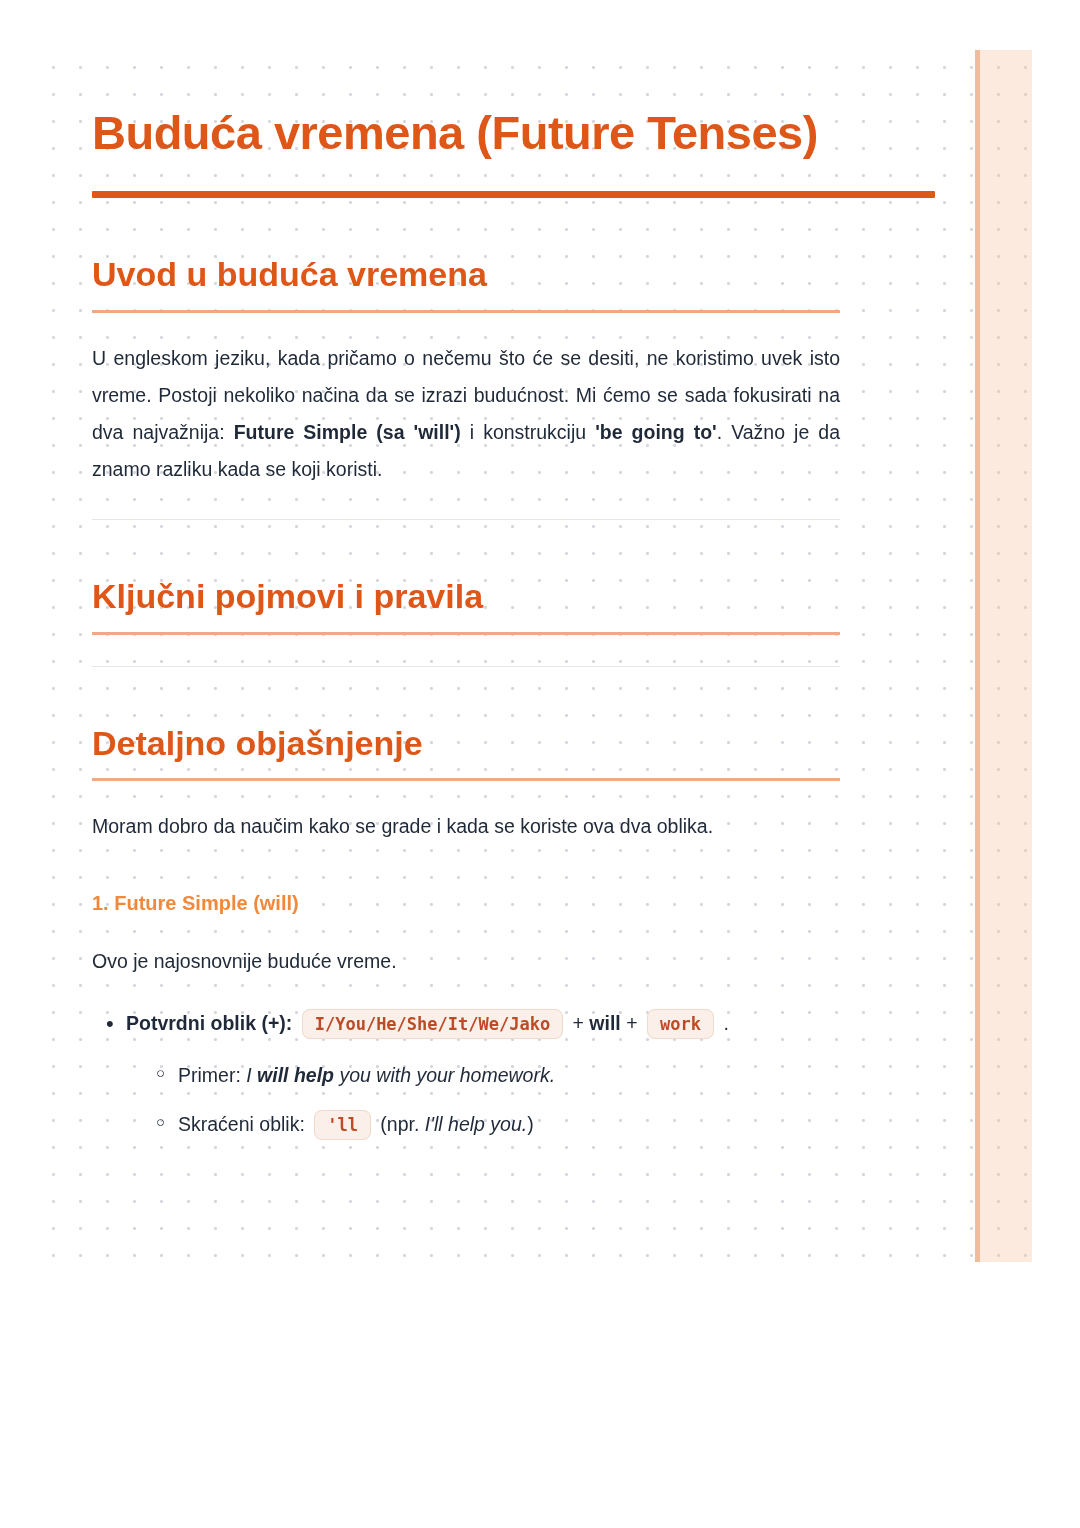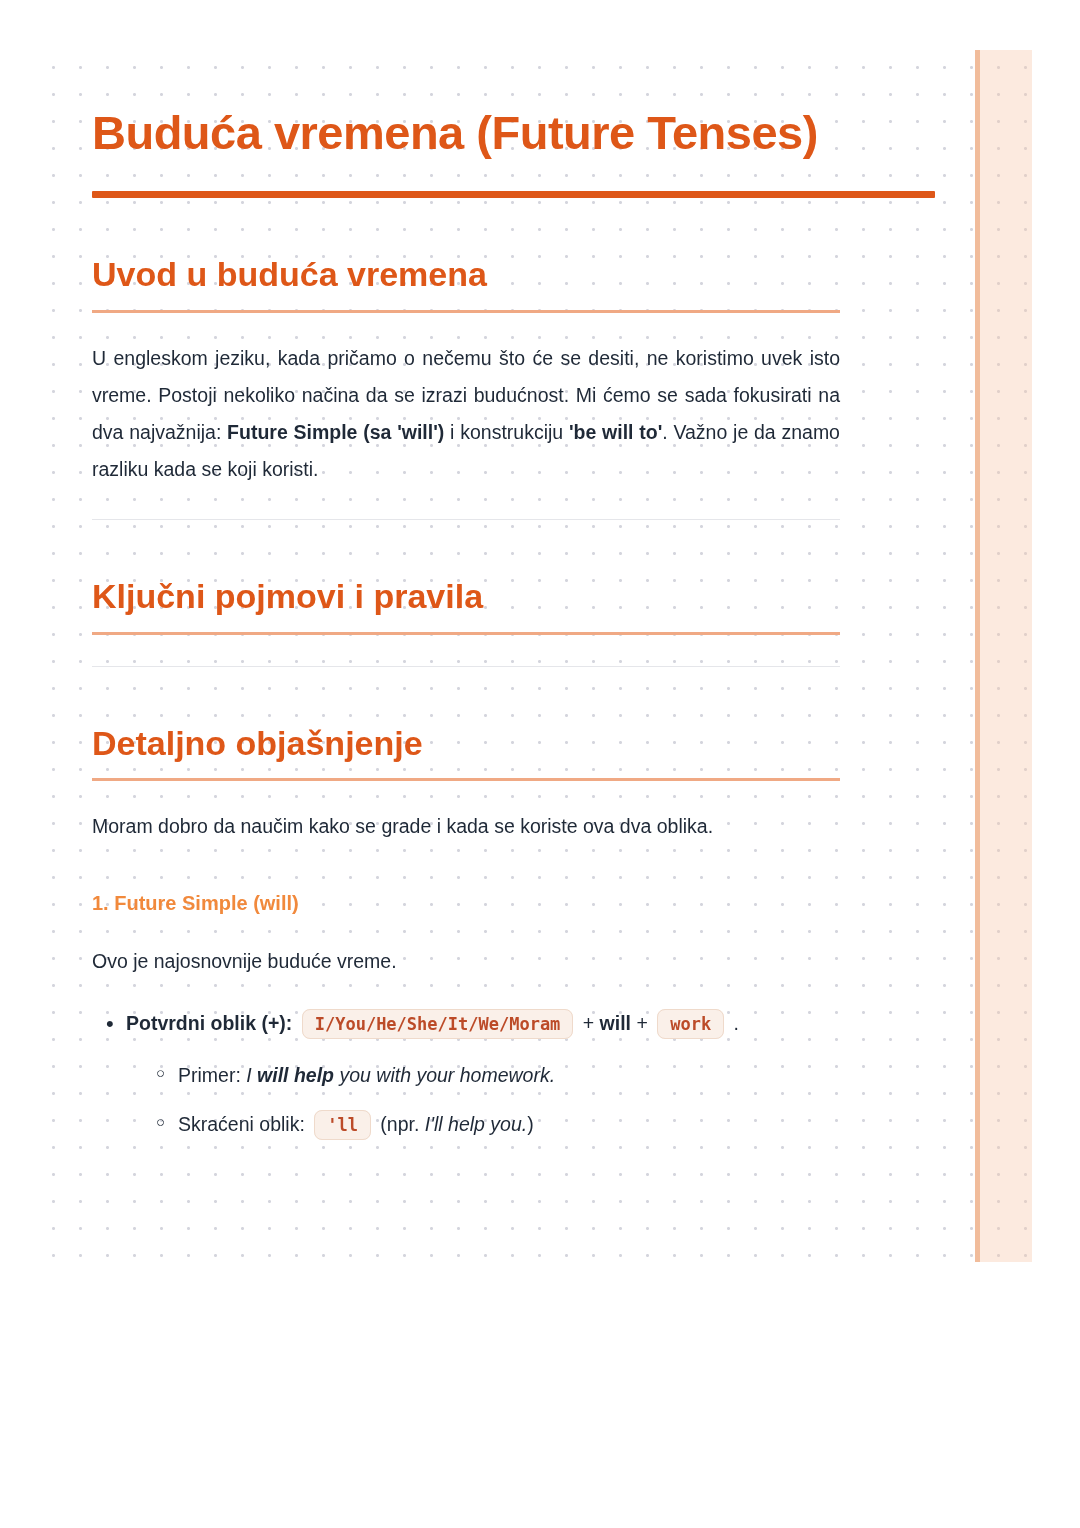--- a/index.html
+++ b/index.html
@@ -152,21 +152,21 @@
     <div class="accent-band"></div>
 
     <div class="content">
 
       <h1>Buduća vremena (Future Tenses)</h1>
       <div class="title-rule"></div>
 
       <section>
         <h2>Uvod u buduća vremena</h2>
         <div class="h2-rule"></div>
-        <p class="just"><span>U engleskom jeziku, kada pričamo o nečemu što će se desiti, ne koristimo uvek isto vreme. Postoji nekoliko načina da se izrazi budućnost. Mi ćemo se sada fokusirati na dva najvažnija: </span><span class="b">Future Simple (sa 'will')</span><span> i konstrukciju </span><span class="b">'be will to'</span><span>. Važno je da znamo razliku kada se koji koristi.</span></p>
+        <p class="just"><span>U engleskom jeziku, kada pričamo o nečemu što će se desiti, ne koristimo uvek isto vreme. Postoji nekoliko načina da se izrazi budućnost. Mi ćemo se sada fokusirati na dva najvažnija: </span><span class="b">Future Simple (sa 'will')</span><span> i konstrukciju </span><span class="b">'be going to'</span><span>. Važno je da znamo razliku kada se koji koristi.</span></p>
       </section>
 
       <hr class="divider">
 
       <section>
         <h2>Ključni pojmovi i pravila</h2>
         <div class="h2-rule"></div>
       </section>
 
       <hr class="divider">
@@ -175,21 +175,21 @@
         <h2>Detaljno objašnjenje</h2>
         <div class="h2-rule"></div>
         <p><span>Moram dobro da naučim kako se grade i kada se koriste ova dva oblika.</span></p>
 
         <h3>1. Future Simple (will)</h3>
         <p><span>Ovo je najosnovnije buduće vreme.</span></p>
 
         <ul class="lvl1">
           <li>
             <span class="marker1">•</span>
-            <p><span class="b">Potvrdni oblik (+): </span><code class="chip">I/You/He/She/It/We/Moram</code><span> + </span><span class="b">will</span><span> + </span><code class="chip">work</code><span> .</span></p>
+            <p><span class="b">Potvrdni oblik (+): </span><code class="chip">I/You/He/She/It/We/Jako</code><span> + </span><span class="b">will</span><span> + </span><code class="chip">work</code><span> .</span></p>
             <ul class="lvl2">
               <li>
                 <span class="marker2">○</span>
                 <p><span>Primer: </span><span class="i">I </span><span class="bi">will help</span><span class="i"> you with your homework.</span></p>
               </li>
               <li>
                 <span class="marker2">○</span>
                 <p><span>Skraćeni oblik: </span><code class="chip">'ll</code><span> (npr. </span><span class="i">I'll help you.</span><span>)</span></p>
               </li>
             </ul>

